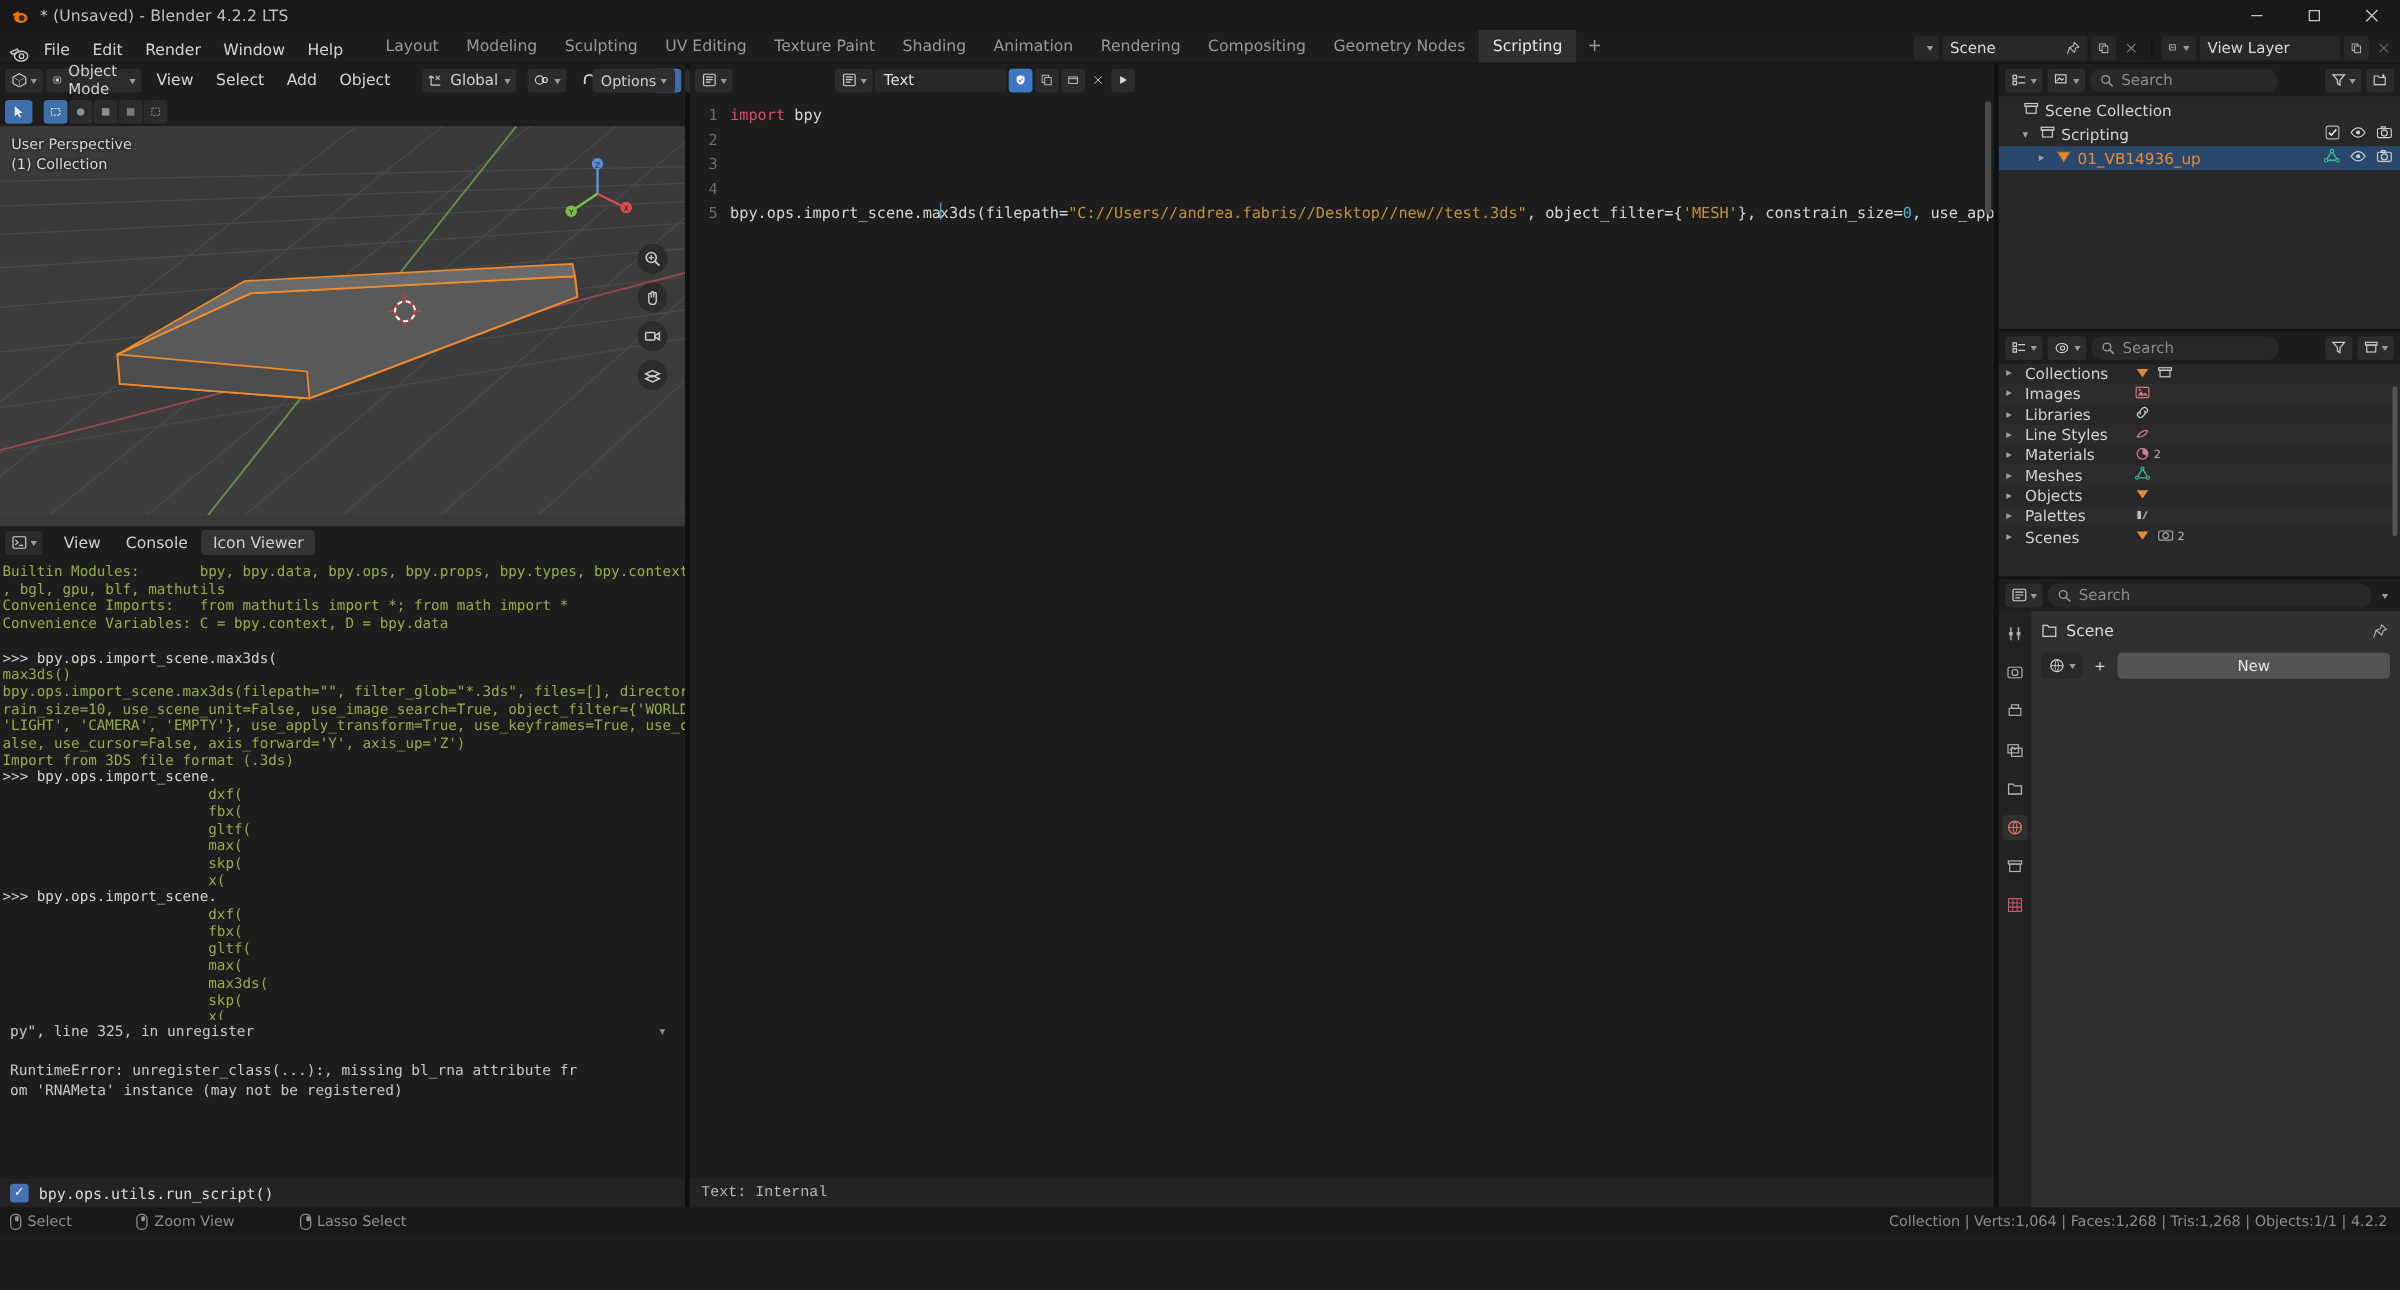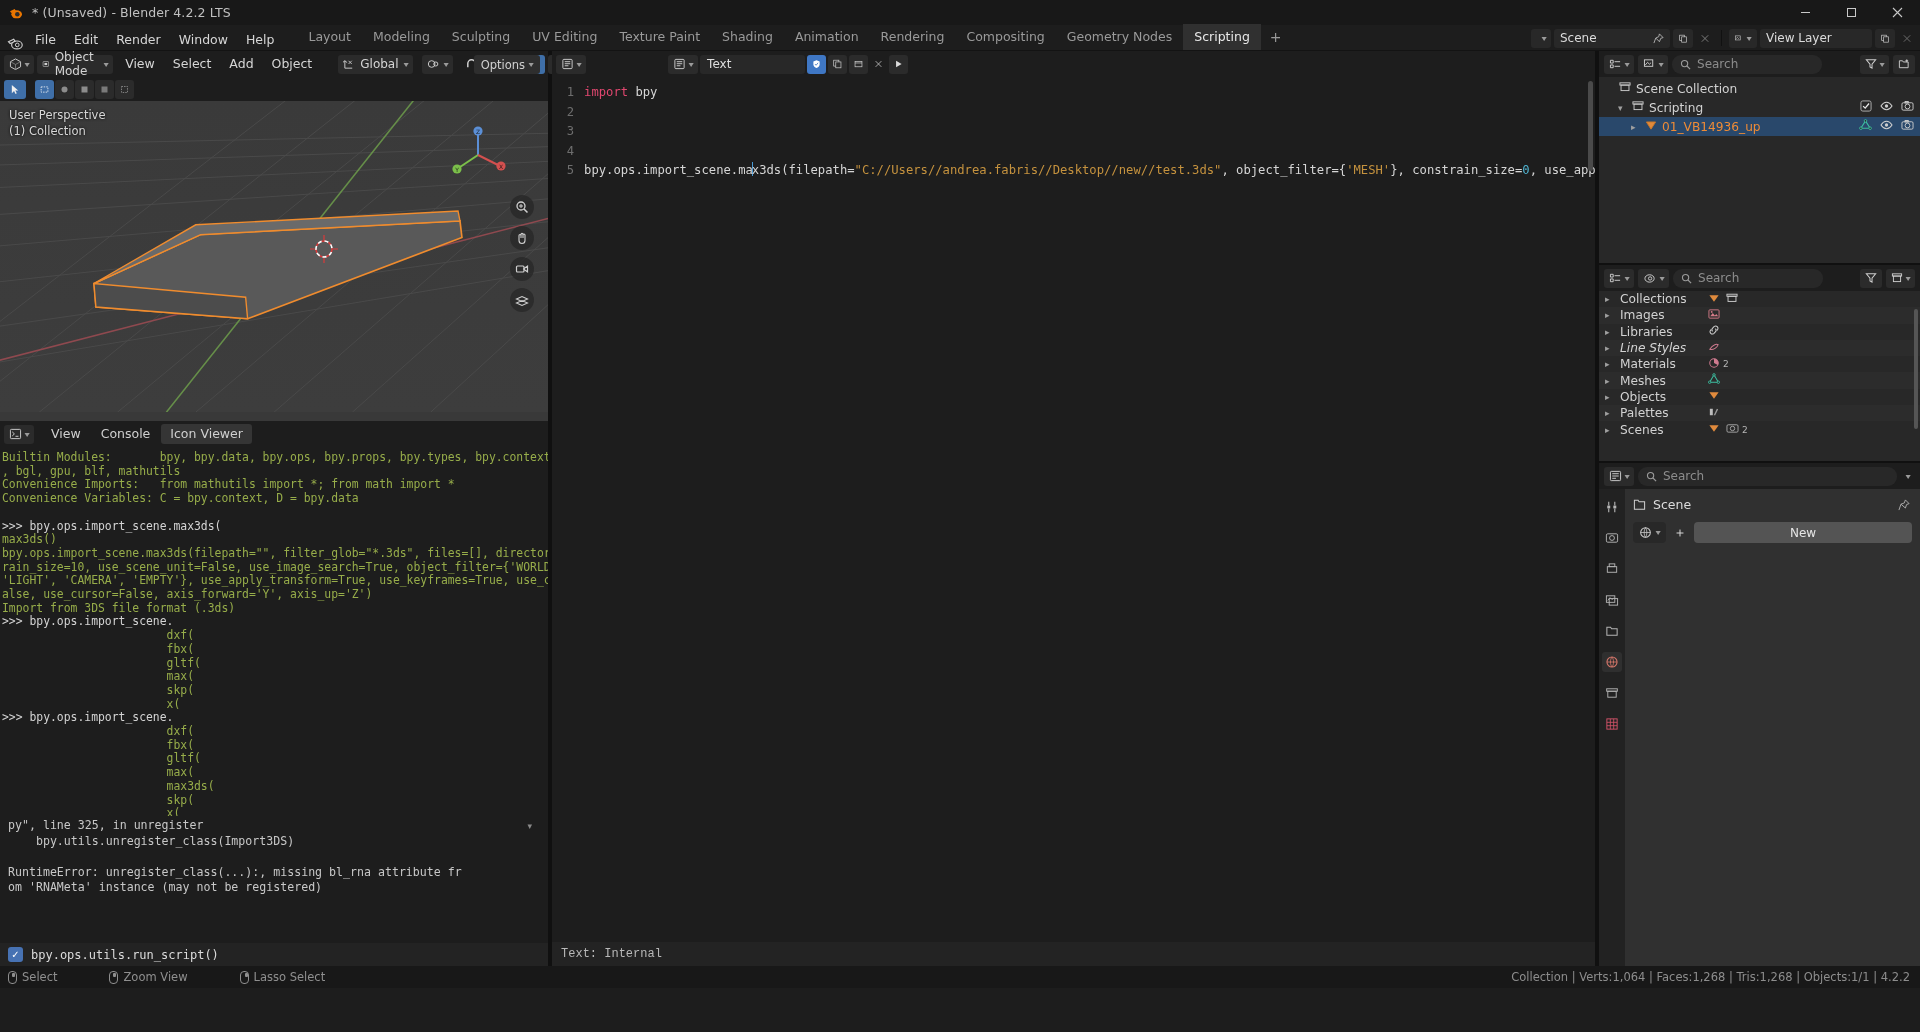--- a/index.html
+++ b/index.html
@@ -485,21 +485,21 @@
           <div id="con-tabs" style="display:flex;align-items:center;gap:2px;margin-left:6px">
               <div class="con-tab">View</div>
               <div class="con-tab">Console</div>
               <div class="con-tab active">Icon Viewer</div>
             </div>
         </div>
         <div class="con-body" id="con-body"><div class="out">Builtin Modules:       bpy, bpy.data, bpy.ops, bpy.props, bpy.types, bpy.context, bpy.utils</div><div class="out">, bgl, gpu, blf, mathutils</div><div class="out">Convenience Imports:   from mathutils import *; from math import *</div><div class="out">Convenience Variables: C = bpy.context, D = bpy.data</div><div class="out">&nbsp;</div><div class="prompt">&gt;&gt;&gt; bpy.ops.import_scene.max3ds(</div><div class="out">max3ds()</div><div class="out">bpy.ops.import_scene.max3ds(filepath="", filter_glob="*.3ds", files=[], directory="", const</div><div class="out">rain_size=10, use_scene_unit=False, use_image_search=True, object_filter={'WORLD', 'MESH',</div><div class="out">'LIGHT', 'CAMERA', 'EMPTY'}, use_apply_transform=True, use_keyframes=True, use_collection=F</div><div class="out">alse, use_cursor=False, axis_forward='Y', axis_up='Z')</div><div class="out">Import from 3DS file format (.3ds)</div><div class="prompt">&gt;&gt;&gt; bpy.ops.import_scene.</div><div class="out">                        dxf(</div><div class="out">                        fbx(</div><div class="out">                        gltf(</div><div class="out">                        max(</div><div class="out">                        skp(</div><div class="out">                        x(</div><div class="prompt">&gt;&gt;&gt; bpy.ops.import_scene.</div><div class="out">                        dxf(</div><div class="out">                        fbx(</div><div class="out">                        gltf(</div><div class="out">                        max(</div><div class="out">                        max3ds(</div><div class="out">                        skp(</div><div class="out">                        x(</div><div class="prompt">&gt;&gt;&gt; bpy.ops.import_scene.<span style="display: inline-block; width: 1px; height: 11px; background: rgb(221, 221, 221); vertical-align: -1px;"></span></div></div>
       </div>
 
       <div class="info-wrap">
-        <div class="info-body" id="info-body"><div class="info-row">py", line 325, in unregister</div><div class="info-row">    bpy.utils.unregister_class(Import3DS)</div><div class="info-row">&nbsp;</div><div class="info-row">RuntimeError: unregister_class(...):, missing bl_rna attribute fr</div><div class="info-row">om 'RNAMeta' instance (may not be registered)</div></div>
+        <div class="info-body" id="info-body"><div class="info-row">py", line 325, in unregister</div><div class="info-row">&nbsp;</div><div class="info-row">RuntimeError: unregister_class(...):, missing bl_rna attribute fr</div><div class="info-row">om 'RNAMeta' instance (may not be registered)</div></div>
         <div class="info-select-row">
           <div class="chk">✓</div>
           <span style="font-family:'DejaVu Sans Mono',monospace;font-size:12px;color:#dcdcdc">bpy.ops.utils.run_script()</span>
         </div>
         <div class="info-collapse">▾</div>
       </div>
     </div>
 
     <div class="col-mid">
       <div class="text-wrap">
@@ -727,21 +727,21 @@
             <div class="dl-row">
               <span class="tri">▸</span>
               <span style="min-width: 82px;">Libraries</span>
               <span class="ic"><svg width="12" height="12" viewBox="0 0 13 13">
                   <path d="M5 8a2.6 2.6 0 0 1 0-3.6l1.8-1.8a2.6 2.6 0 0 1 3.6 3.6L9.6 7" fill="none" stroke="#cfcfcf" stroke-width="1.1"></path>
                   <path d="M8 5a2.6 2.6 0 0 1 0 3.6l-1.8 1.8a2.6 2.6 0 0 1-3.6-3.6L3.4 6" fill="none" stroke="#cfcfcf" stroke-width="1.1"></path>
                 </svg></span>
             </div>
             <div class="dl-row">
               <span class="tri">▸</span>
-              <span style="min-width: 82px; font-style: italic;">Line Styles</span>
+              <span style="min-width: 82px;">Line Styles</span>
               <span class="ic"><svg width="12" height="12" viewBox="0 0 13 13">
                   <path d="M2 9c3-5 7-6 9-5-1 3-5 6-9 5z" fill="none" stroke="#d07b90" stroke-width="1.1"></path>
                 </svg></span>
             </div>
             <div class="dl-row">
               <span class="tri">▸</span>
               <span style="min-width: 82px;">Materials</span>
               <span class="ic"><svg width="12" height="12" viewBox="0 0 13 13">
                   <circle cx="6.5" cy="6.5" r="4.6" fill="none" stroke="#d07b90" stroke-width="1.1"></circle>
                   <path d="M6.5 6.5 L6.5 1.9 A4.6 4.6 0 0 1 10.6 8.6 Z" fill="#d07b90"></path>

